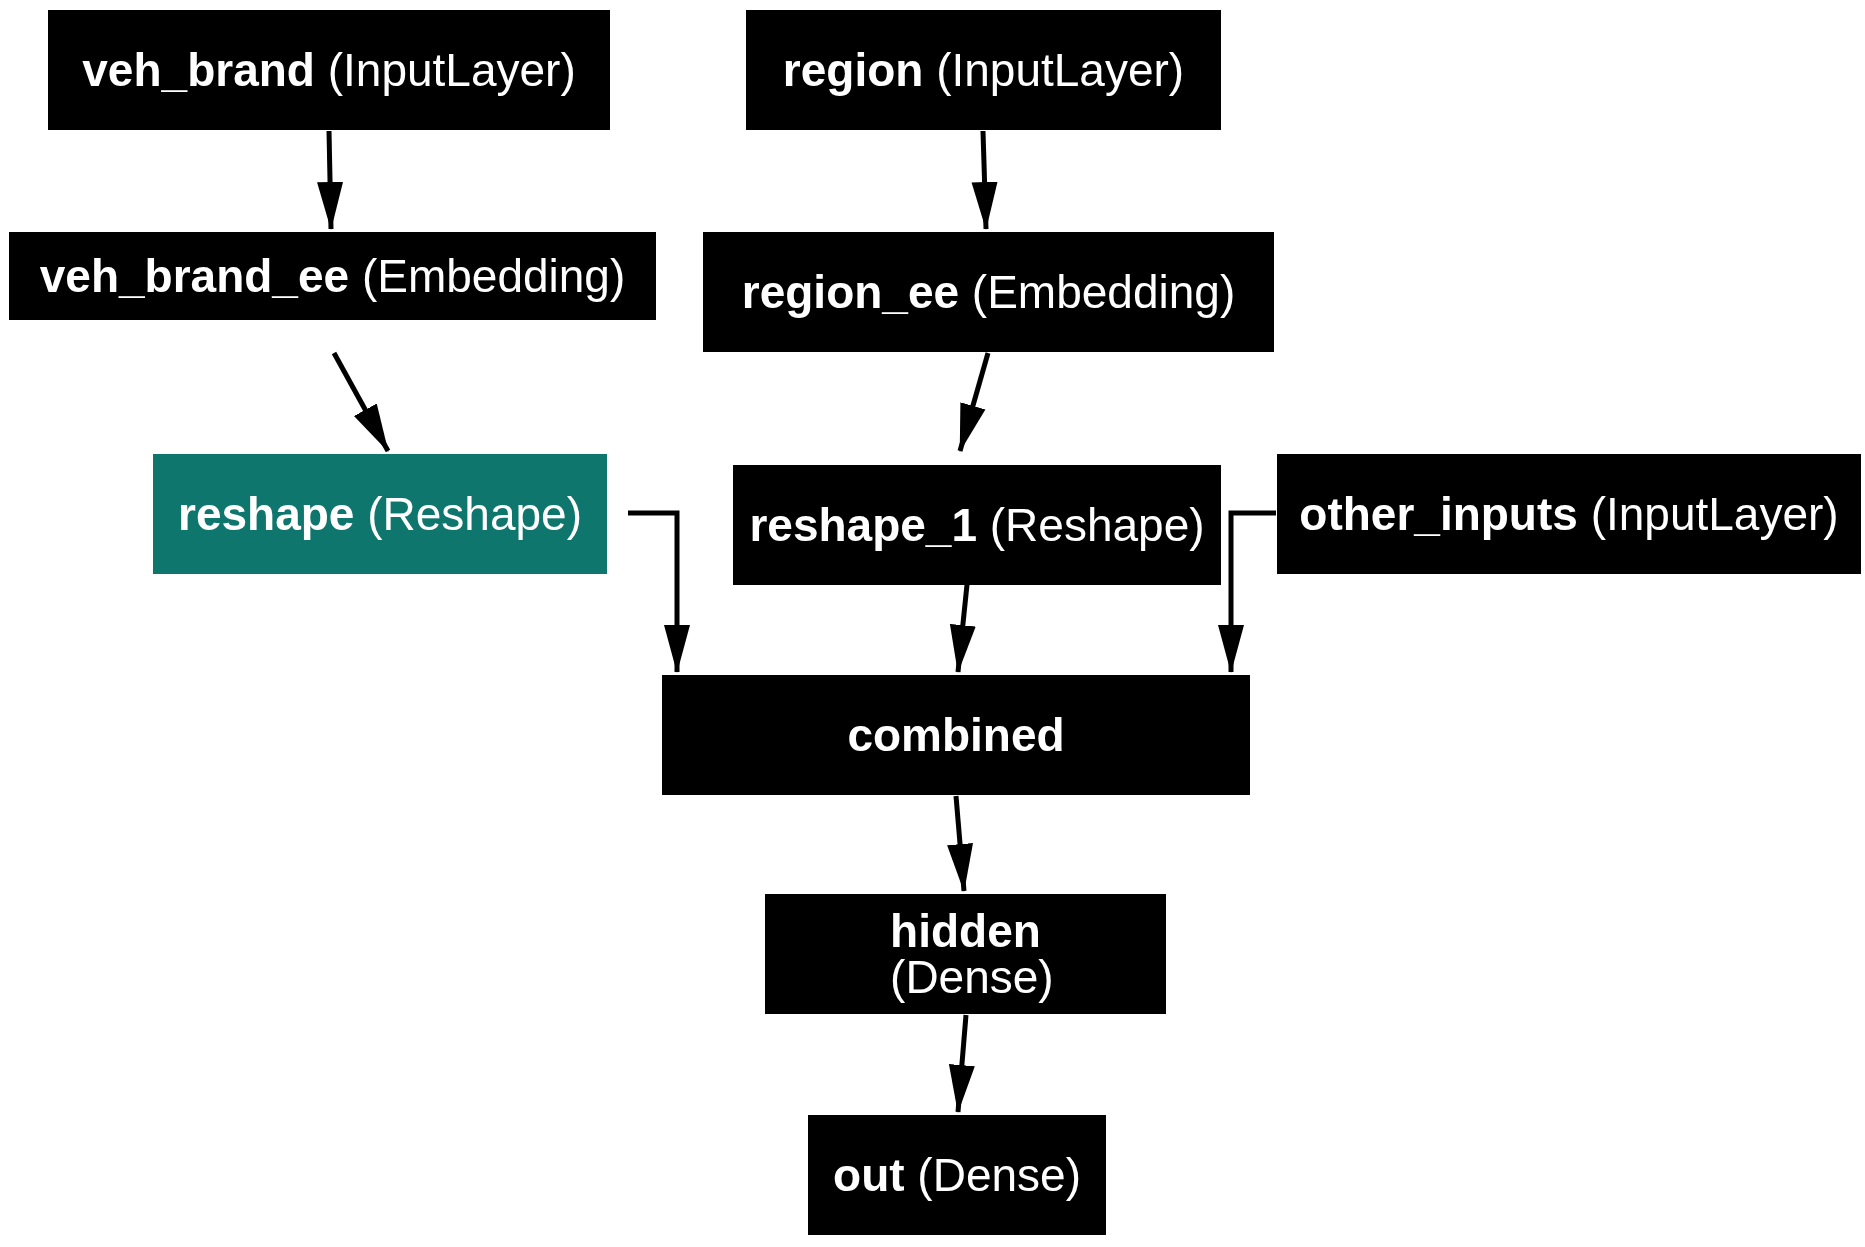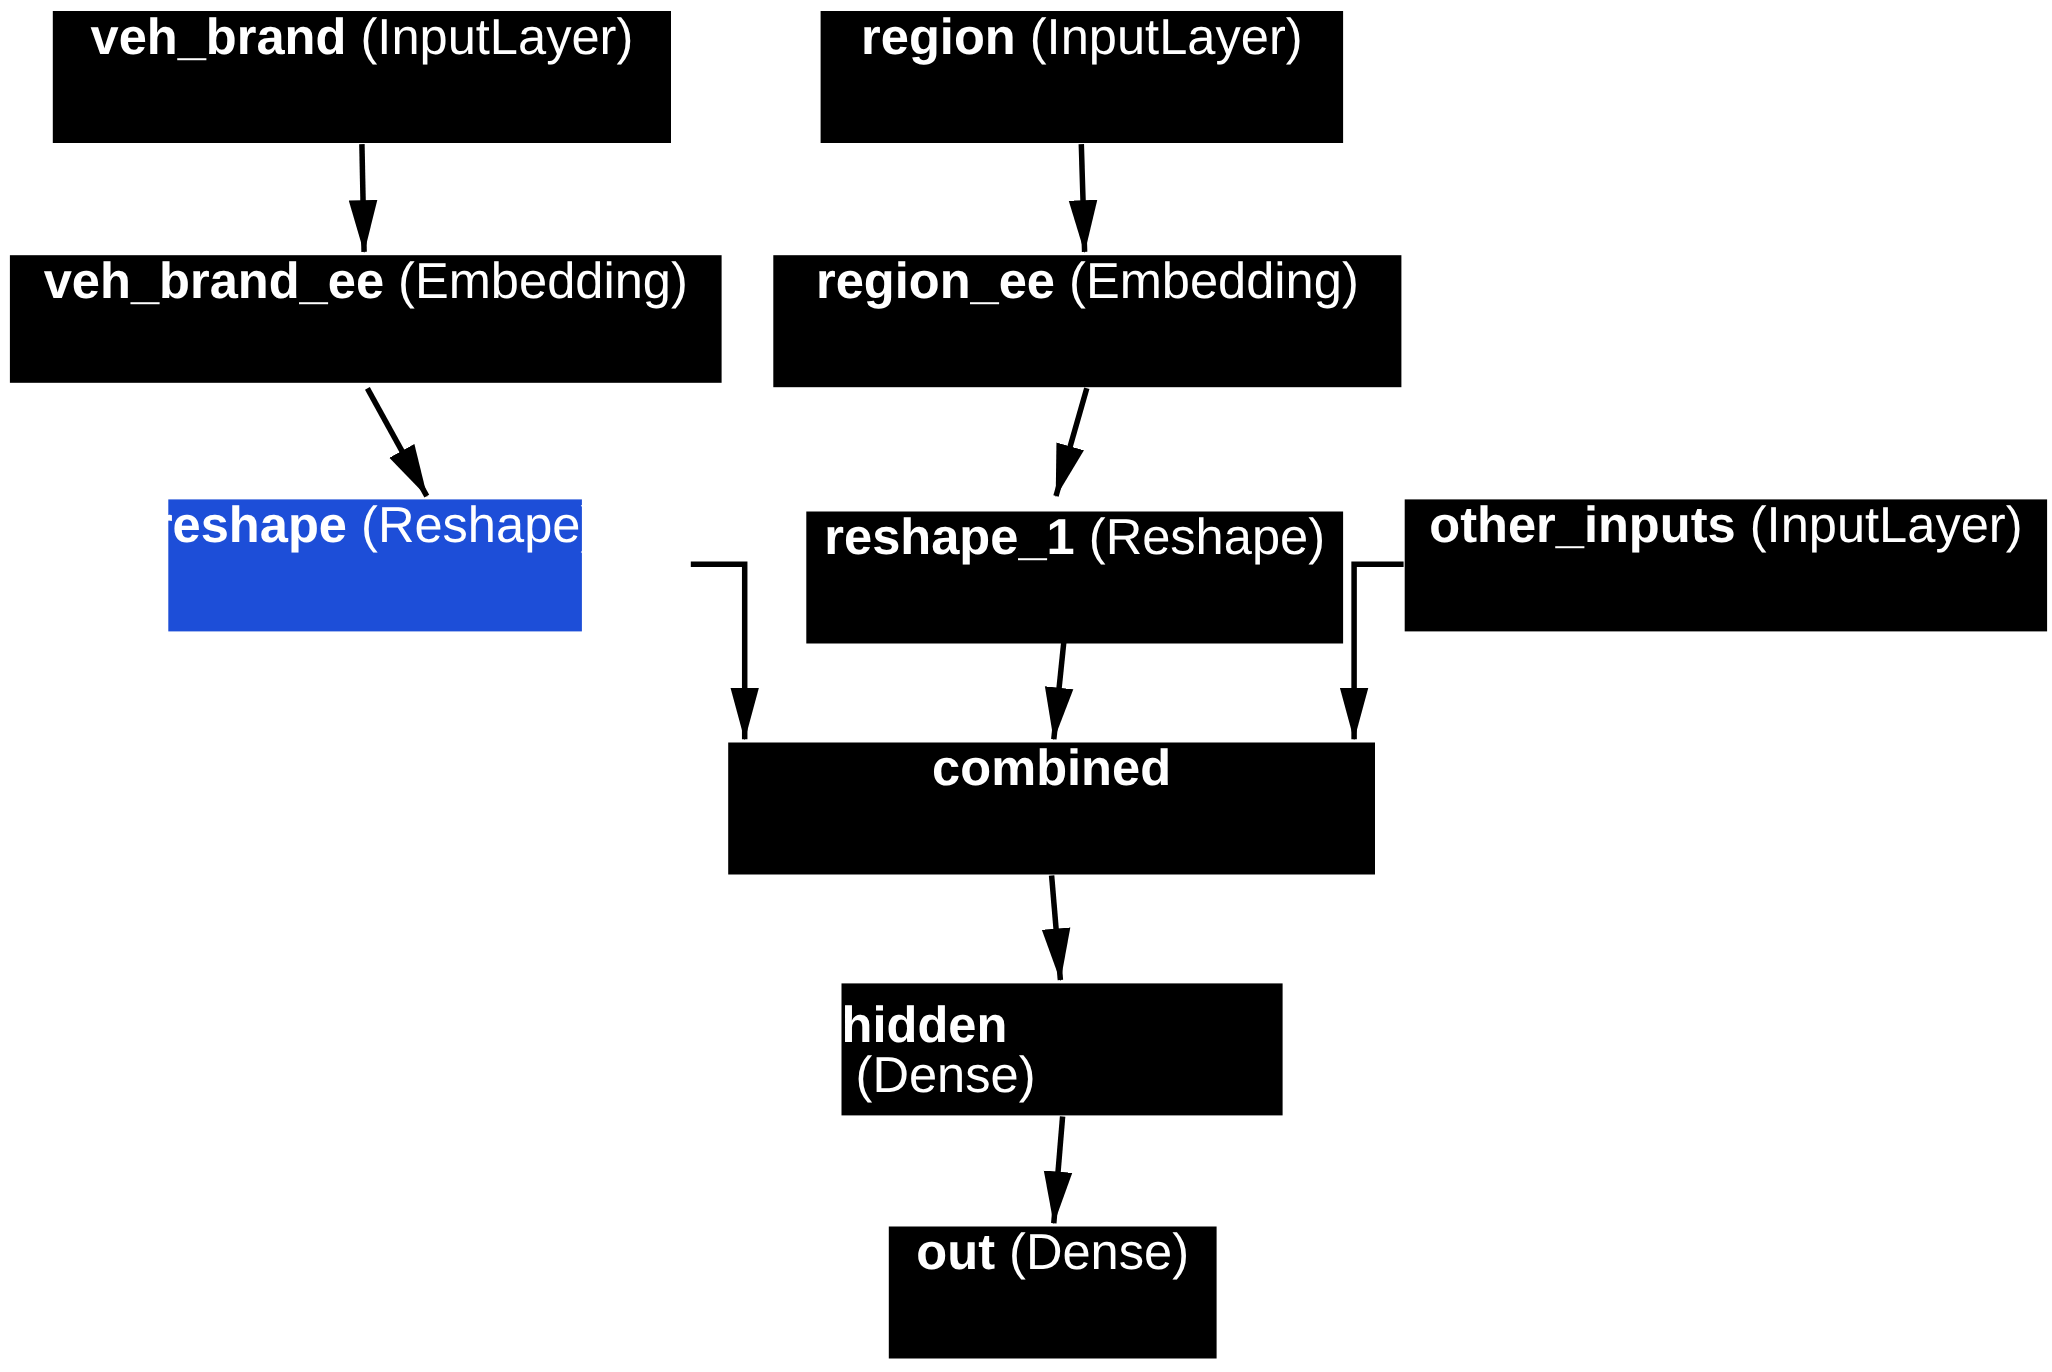--- a/index.html
+++ b/index.html
@@ -20,20 +20,21 @@
     display: block;
   }
   .edge {
     fill: none;
     stroke-linejoin: miter;
     stroke-linecap: butt;
   }
   .node {
     position: absolute;
     display: flex;
+    align-items: center;
     justify-content: center;
     white-space: nowrap;
     font-size: 46px;
     line-height: 1;
     box-sizing: border-box;
   }
   .node .layer-name {
     font-weight: bold;
   }
   .node .layer-type {
@@ -64,29 +65,29 @@
   </svg>
   <div id="nodes-layer">
       <div class="node" style="left: 48px; top: 10px; width: 562px; height: 120px; background: rgb(0, 0, 0); color: rgb(255, 255, 255);">
         <span class="layer-name">veh_brand</span>
         <span class="layer-type">&nbsp;(InputLayer)</span>
       </div>
       <div class="node" style="left: 746px; top: 10px; width: 475px; height: 120px; background: rgb(0, 0, 0); color: rgb(255, 255, 255);">
         <span class="layer-name">region</span>
         <span class="layer-type">&nbsp;(InputLayer)</span>
       </div>
-      <div class="node" style="left: 9px; top: 232px; width: 647px; height: 116px; background: rgb(0, 0, 0); color: rgb(255, 255, 255);">
+      <div class="node" style="left: 9px; top: 232px; width: 647px; height: 88px; background: rgb(0, 0, 0); color: rgb(255, 255, 255);">
         <span class="layer-name">veh_brand_ee</span>
         <span class="layer-type">&nbsp;(Embedding)</span>
       </div>
       <div class="node" style="left: 703px; top: 232px; width: 571px; height: 120px; background: rgb(0, 0, 0); color: rgb(255, 255, 255);">
         <span class="layer-name">region_ee</span>
         <span class="layer-type">&nbsp;(Embedding)</span>
       </div>
-      <div class="node" style="left: 153px; top: 454px; width: 376px; height: 120px; background: #1d4ed8; color: rgb(255, 255, 255);">
+      <div class="node" style="left: 153px; top: 454px; width: 454px; height: 120px; background: #0f766e; color: rgb(255, 255, 255);">
         <span class="layer-name">reshape</span>
         <span class="layer-type">&nbsp;(Reshape)</span>
       </div>
       <div class="node" style="left: 733px; top: 454px; width: 488px; height: 120px; background: rgb(0, 0, 0); color: rgb(255, 255, 255); margin-top: 11px;">
         <span class="layer-name">reshape_1</span>
         <span class="layer-type">&nbsp;(Reshape)</span>
       </div>
       <div class="node" style="left: 1277px; top: 454px; width: 584px; height: 120px; background: rgb(0, 0, 0); color: rgb(255, 255, 255);">
         <span class="layer-name">other_inputs</span>
         <span class="layer-type">&nbsp;(InputLayer)</span>

